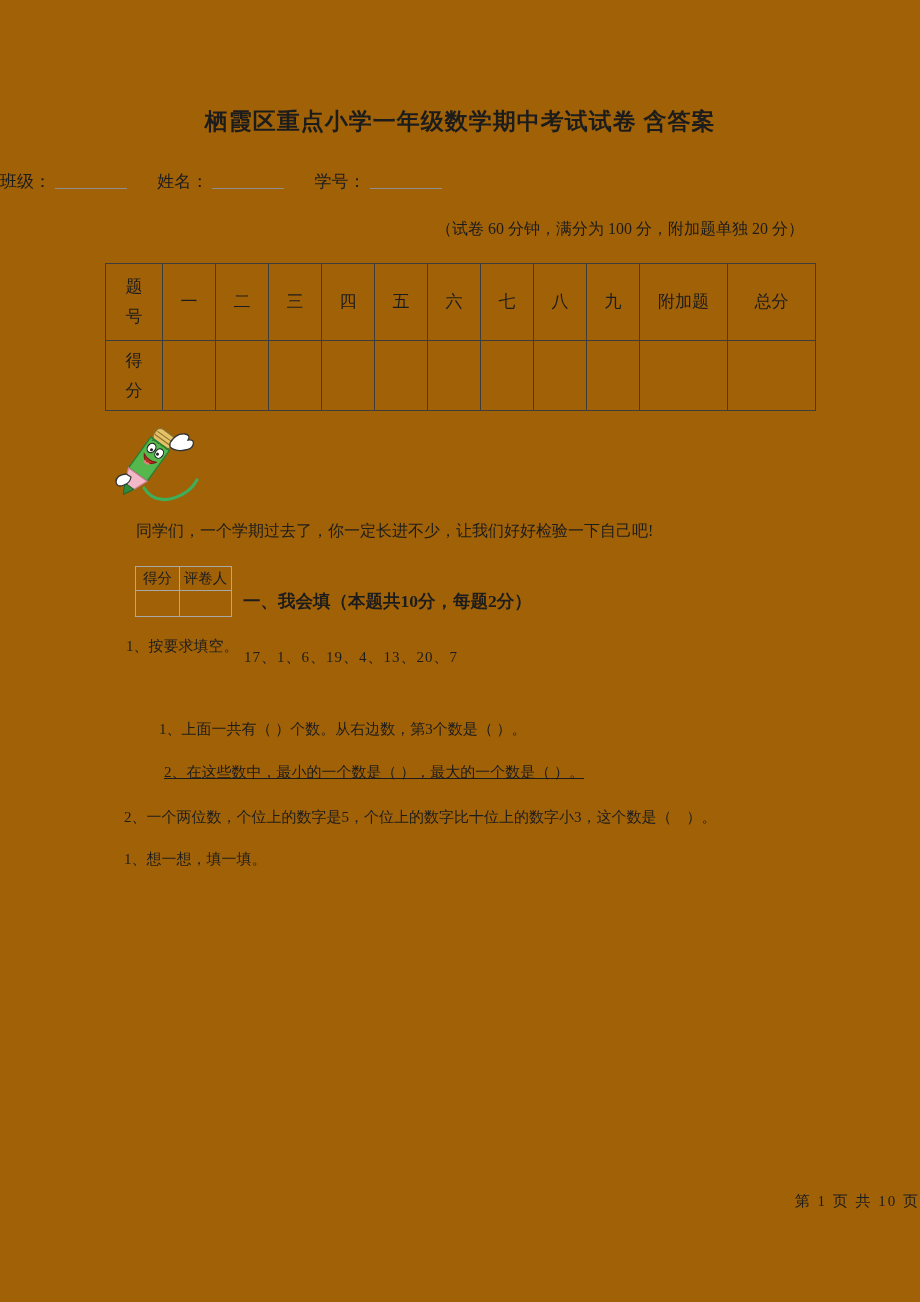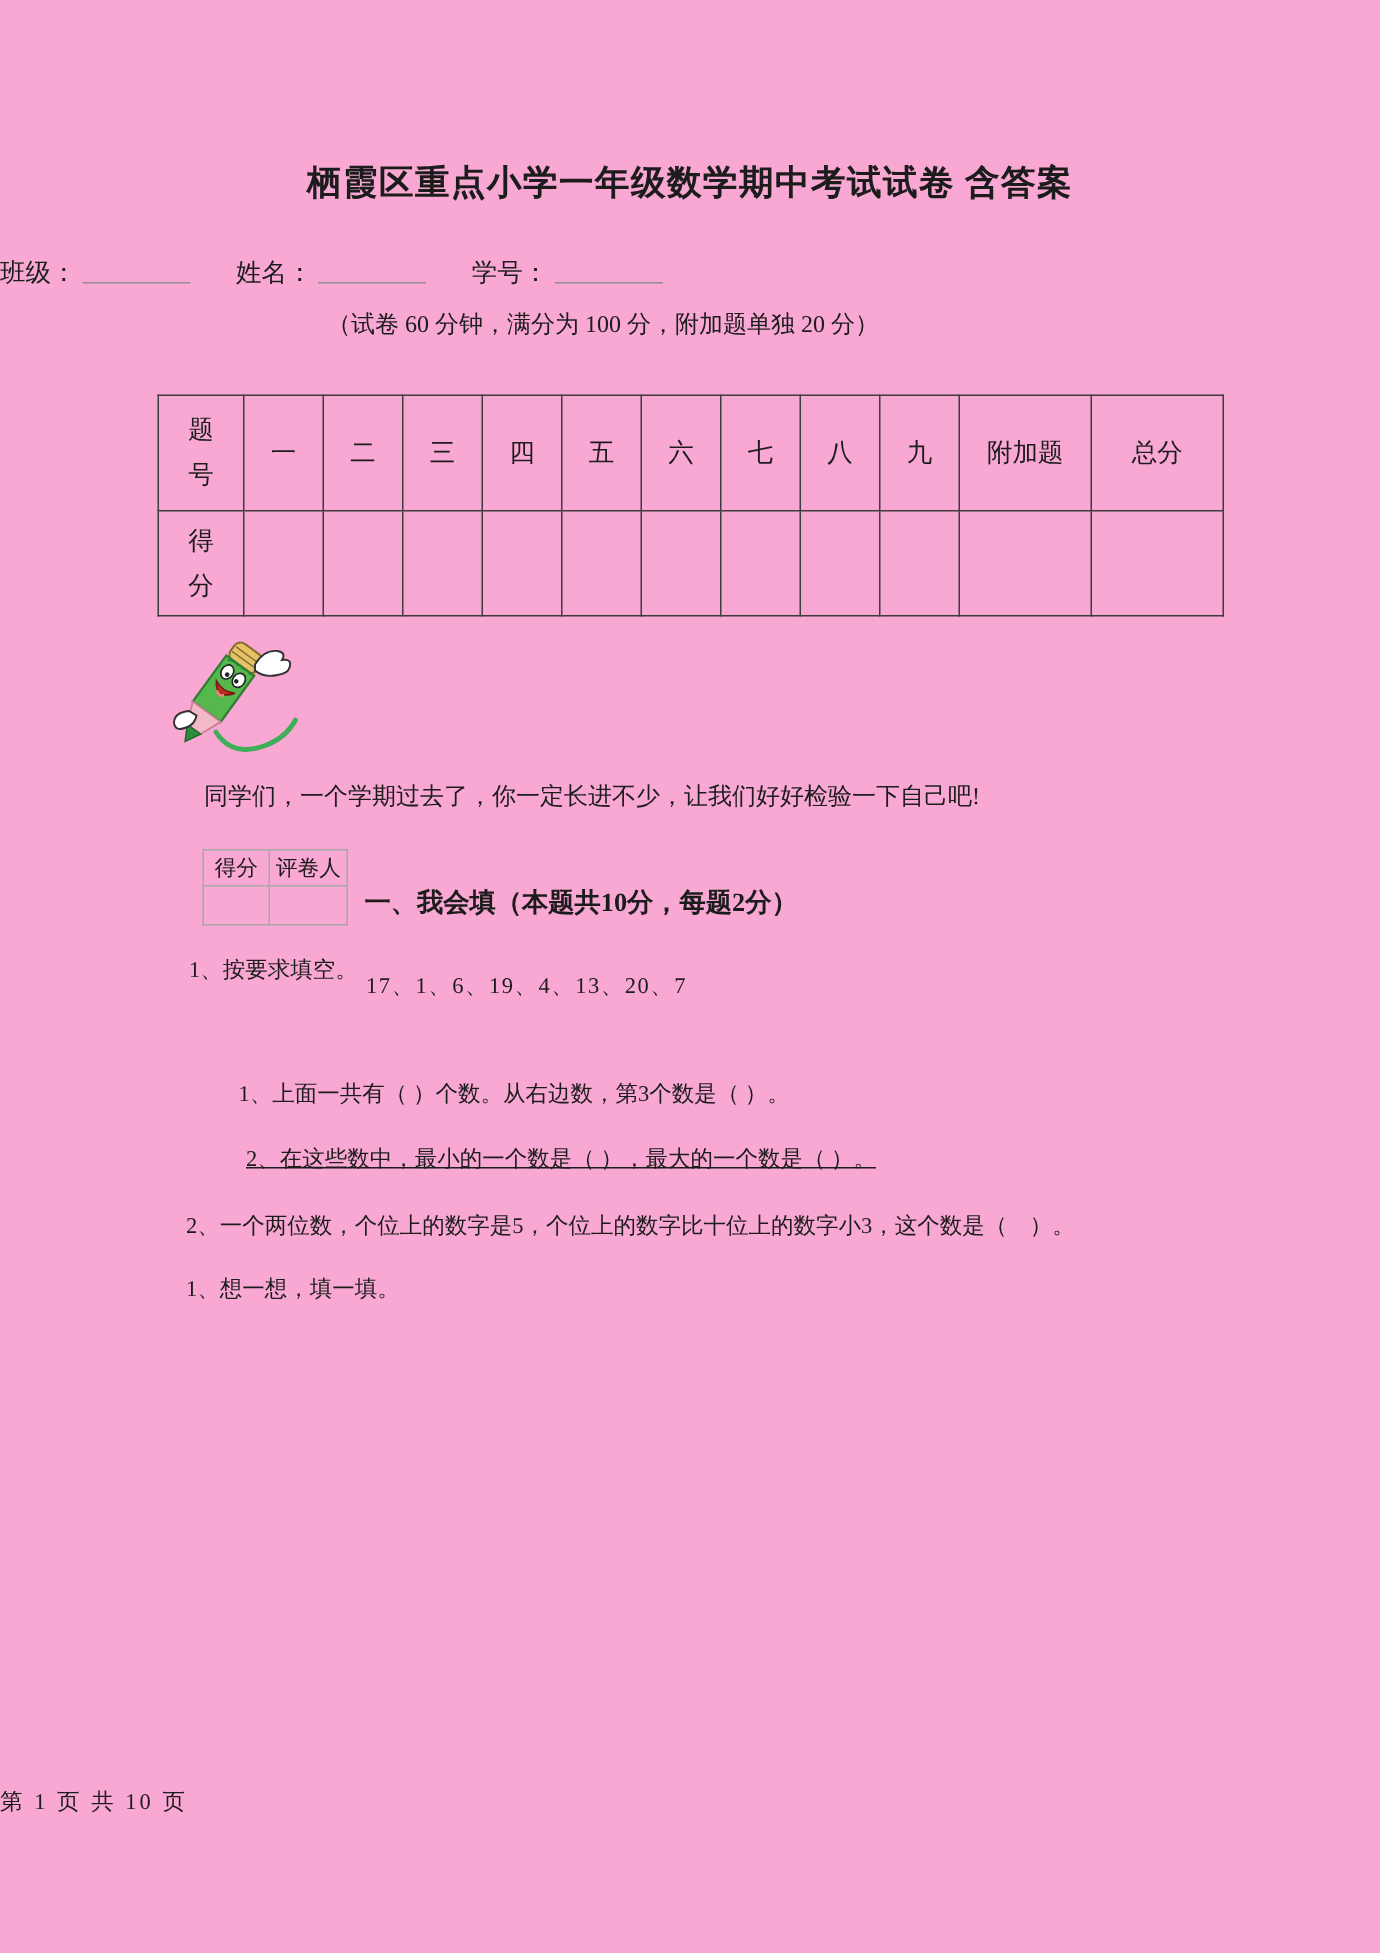--- a/index.html
+++ b/index.html
@@ -1,19 +1,19 @@
 <!DOCTYPE html>
 <html><head>
 <meta charset="utf-8">
 <style>
   html,body{margin:0;padding:0;background:#ffffff;}
   .page{
     position:relative;
     width:920px;height:1302px;
-    background:#f9a8d4;
+    background:#a16207;
     font-family:"Liberation Serif","DejaVu Serif",serif;
     color:#1c1c1c;
     overflow:hidden;
   }
   .abs{position:absolute;}
   .doc-title{
     top:106px;left:0;width:920px;
     text-align:center;
     font-size:23px;font-weight:bold;
     letter-spacing:1px;
@@ -26,22 +26,22 @@
   }
   .blank{
     display:inline-block;
     width:72px;height:17px;
     border-bottom:1px solid #8f8f8f;
     vertical-align:-2px;
     margin-left:4px;
   }
   .gap{display:inline-block;width:26px;}
   .exam-info{
-    top:206px;left:0;width:804px;
-    text-align:center;
+    top:219px;left:0;width:804px;
+    text-align:right;
     font-size:16px;
   }
   table.score-table{
     top:263px;left:105px;
     border-collapse:collapse;
     table-layout:fixed;
     width:710px;
     padding-left:29px;
   }
   table.score-table td{
@@ -80,21 +80,21 @@
   }
   .q{font-size:15px;}
   .q1{top:637px;left:126px;}
   .q1-numbers{top:648px;left:244px;letter-spacing:1px;}
   .q1-sub1{top:720px;left:159px;}
   .q1-sub2{top:763px;left:164px;text-decoration:underline;}
   .q2{top:808px;left:124px;}
   .q3{top:850px;left:124px;}
   .footer{
     top:1192px;left:0;width:920px;
-    text-align:left;
+    text-align:right;
     font-size:15px;
     letter-spacing:2px;
   }
 </style>
 </head>
 <body>
 
 <div class="page">
 
   <div class="abs doc-title">栖霞区重点小学一年级数学期中考试试卷 含答案</div>

